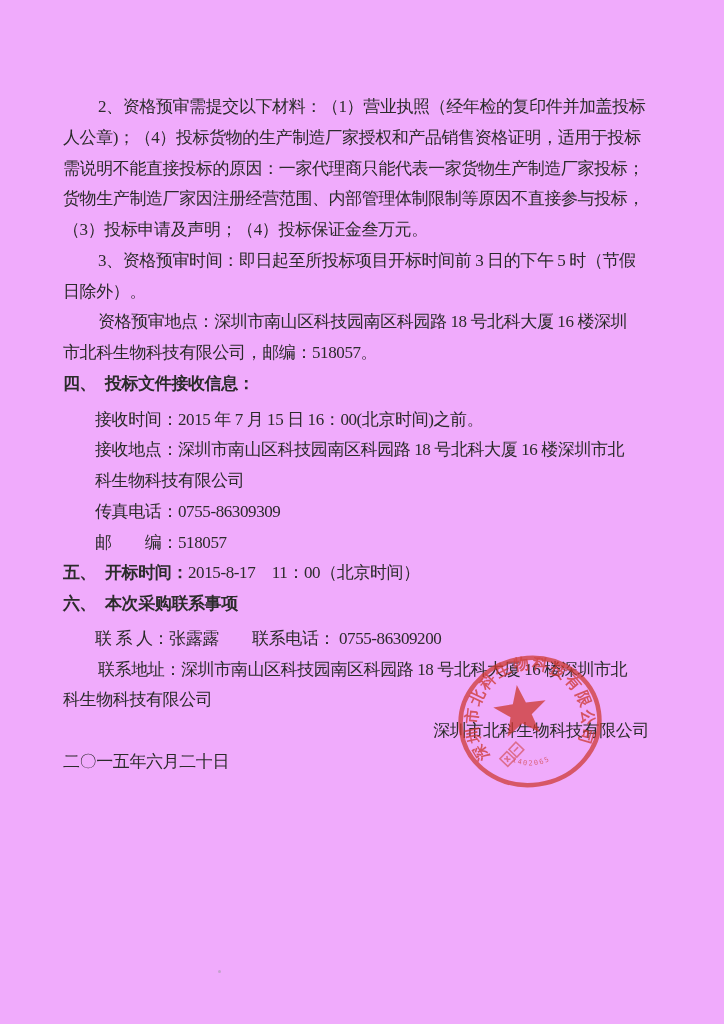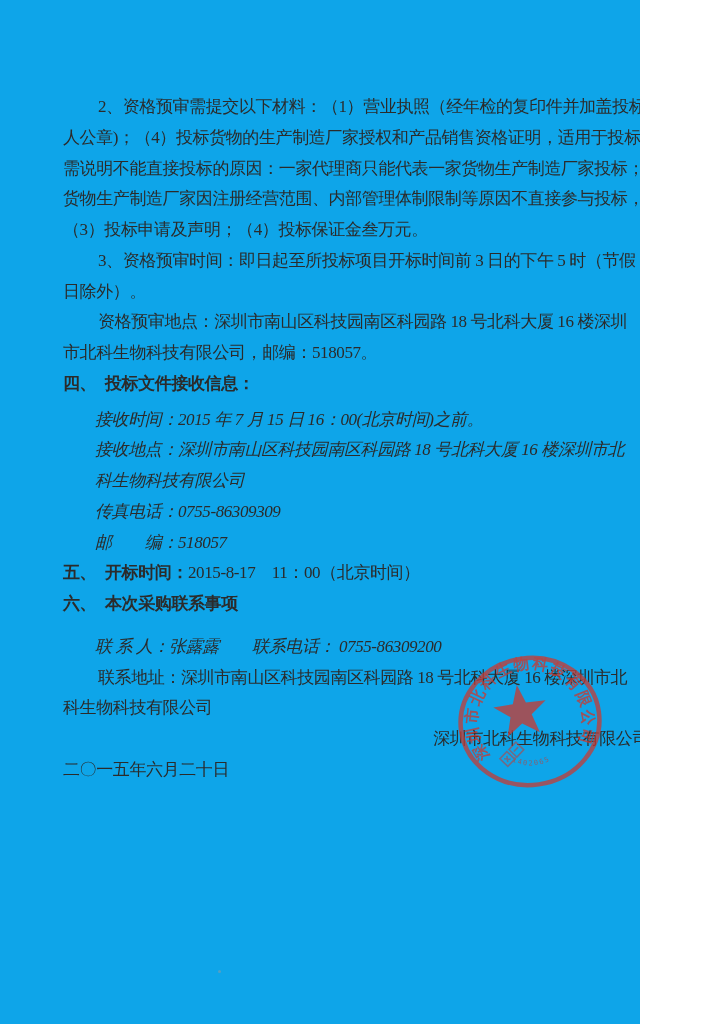--- a/index.html
+++ b/index.html
@@ -1,37 +1,37 @@
 <!DOCTYPE html>
 <html><head>
 <meta charset="utf-8">
 <style>
   html,body{margin:0;padding:0;}
   body{background:#ffffff;}
   .page{
     position:relative;
-    width:640px;height:1024px;
-    background:#0ea5e9;
+    width:724px;height:1024px;
+    background:#f0abfc;
     overflow:hidden;
     font-family:"Liberation Serif","DejaVu Serif",serif;
     color:#2b2b2b;
   }
   .doc{
     position:absolute;
     left:63px;top:92px;width:601px;
     font-size:17px;
     letter-spacing:-0.4px;
   }
   .ln{line-height:30.75px;white-space:pre-wrap;}
   .indent{text-indent:35px;}
-  .sub{padding-left:32px;font-style:italic;}
+  .sub{padding-left:32px;}
   .right{text-align:right;padding-right:15px;}
   .right2{padding-right:10px;}
   .g1{margin-top:5px;}
-  .g2{margin-top:12px;}
+  .g2{margin-top:4px;}
   .b{font-weight:bold;}
   .num{display:inline-block;width:42px;}
   .seal{
     position:absolute;left:455px;top:652px;width:150px;height:140px;
     opacity:0.88;pointer-events:none;
   }
   .speck{
     position:absolute;left:218px;top:970px;width:3px;height:3px;
     background:#9a9aa0;border-radius:50%;opacity:.5;
   }

